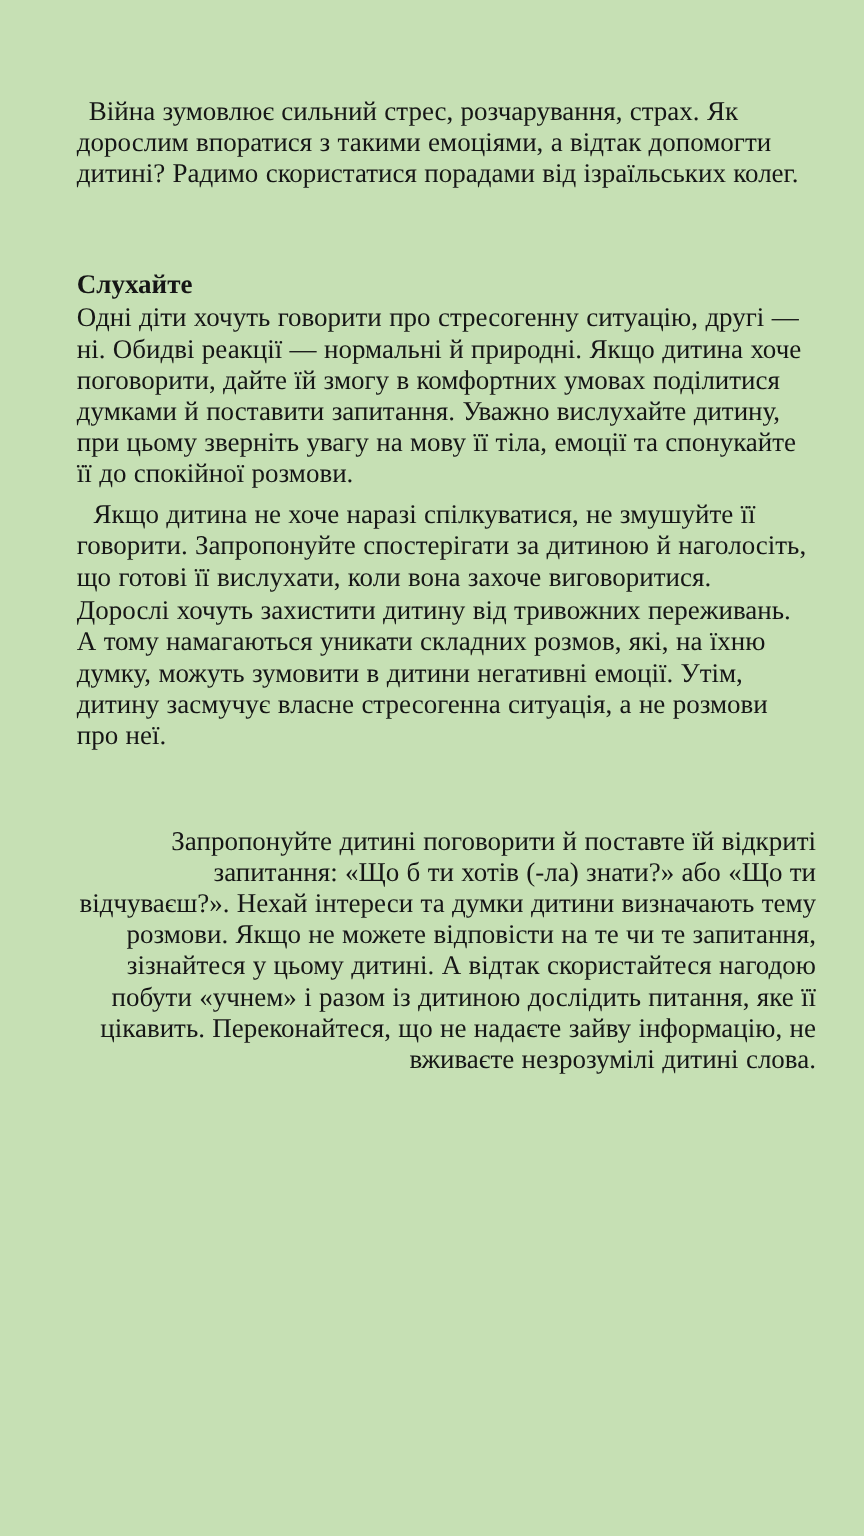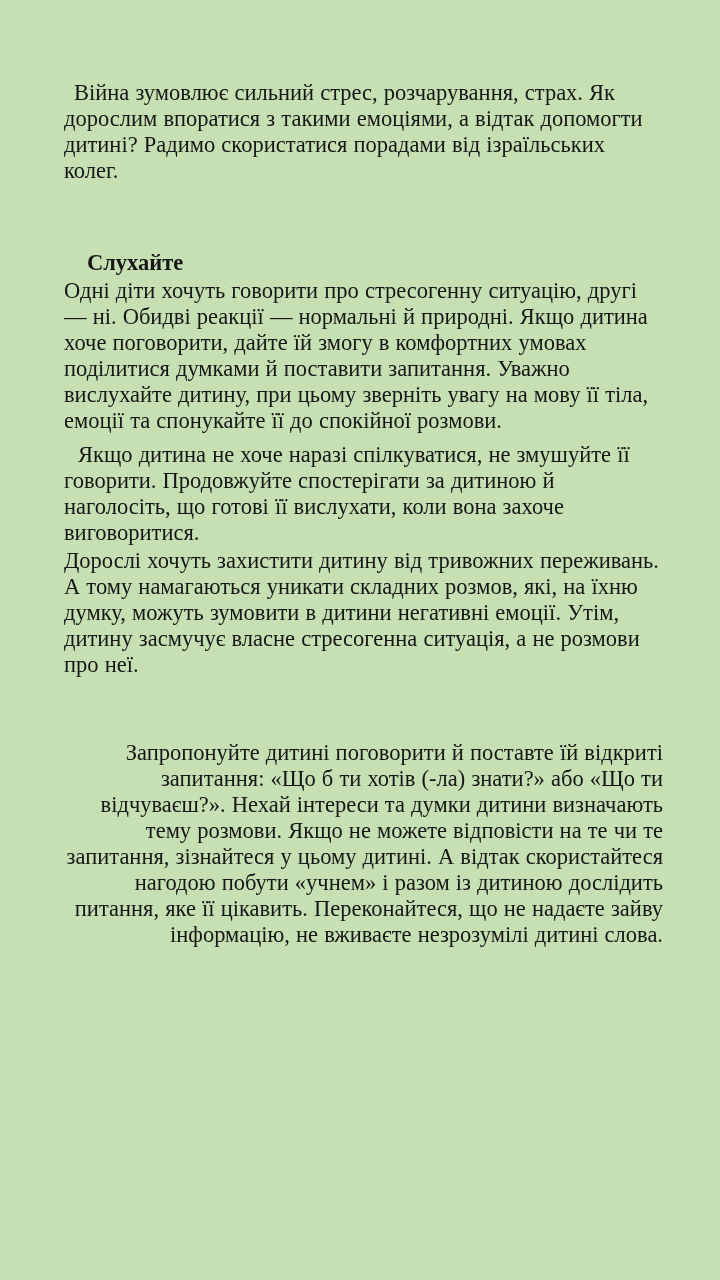--- a/index.html
+++ b/index.html
@@ -9,52 +9,52 @@
   body {
     width: 720px;
     height: 1280px;
     overflow: hidden;
     font-family: "Liberation Serif", "DejaVu Serif", serif;
   }
   .page {
     box-sizing: border-box;
     width: 720px;
     height: 1280px;
-    padding: 80px 57px 0 64px;
+    padding: 80px 40px 0 64px;
   }
   .para, .heading {
     margin: 0;
     font-size: 22.5px;
     line-height: 26px;
     font-weight: normal;
     letter-spacing: 0;
     word-spacing: 0.5px;
   }
   .heading {
     font-weight: bold;
   }
   .indent-sm { text-indent: 10px; }
   .indent-md { text-indent: 14px; }
-  .mt-heading1 { margin-top: 66px; margin-left: 23px; }
+  .mt-heading1 { margin-top: 66px; }
   .mt-after-heading { margin-top: 2px; }
   .mt-para-break { margin-top: 8px; }
   .mt-heading2 { margin-top: 50px; }
   .mt-closing { margin-top: 62px; text-align: right; }
 </style>
 </head>
 <body style="background-color: rgb(198, 224, 180); color: rgb(22, 22, 22);">
 
 <div class="page">
 
   <p class="para indent-sm">Війна зумовлює сильний стрес, розчарування, страх. Як дорослим впоратися з такими емоціями, а відтак допомогти дитині? Радимо скористатися порадами від ізраїльських колег.</p>
 
   <h2 class="heading mt-heading1">Слухайте</h2>
 
   <p class="para mt-after-heading">Одні діти хочуть говорити про стресогенну ситуацію, другі — ні. Обидві реакції — нормальні й природні. Якщо дитина хоче поговорити, дайте їй змогу в комфортних умовах поділитися думками й поставити запитання. Уважно вислухайте дитину, при цьому зверніть увагу на мову її тіла, емоції та спонукайте її до спокійної розмови.</p>
 
-  <p class="para indent-md mt-para-break">Якщо дитина не хоче наразі спілкуватися, не змушуйте її говорити. Продовжуйте спостерігати за дитиною й наголосіть, що готові її вислухати, коли вона захоче виговоритися.</p>
+  <p class="para indent-md mt-para-break">Якщо дитина не хоче наразі спілкуватися, не змушуйте її говорити. Запропонуйте спостерігати за дитиною й наголосіть, що готові її вислухати, коли вона захоче виговоритися.</p>
 
 
   <p class="para mt-after-heading">Дорослі хочуть захистити дитину від тривожних переживань. А тому намагаються уникати складних розмов, які, на їхню думку, можуть зумовити в дитини негативні емоції. Утім, дитину засмучує власне стресогенна ситуація, а не розмови про неї.</p>
 
   <p class="para mt-closing">Запропонуйте дитині поговорити й поставте їй відкриті запитання: «Що б ти хотів (-ла) знати?» або «Що ти відчуваєш?». Нехай інтереси та думки дитини визначають тему розмови. Якщо не можете відповісти на те чи те запитання, зізнайтеся у цьому дитині. А відтак скористайтеся нагодою побути «учнем» і разом із дитиною дослідить питання, яке її цікавить. Переконайтеся, що не надаєте зайву інформацію, не вживаєте незрозумілі дитині слова.</p>
 
 </div>
 
 </body></html>

